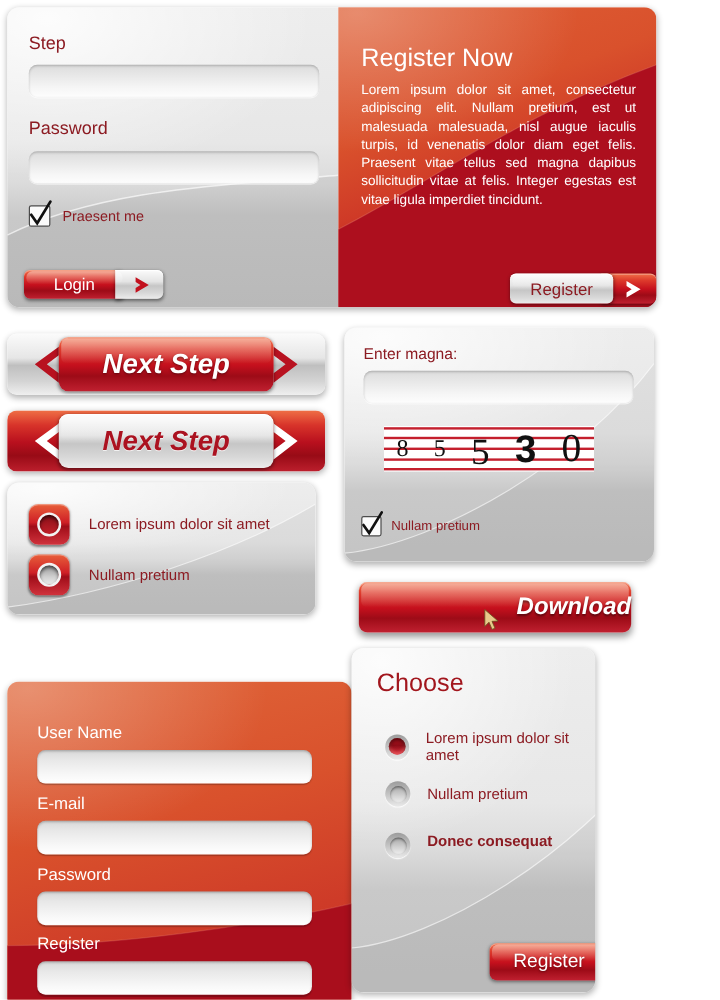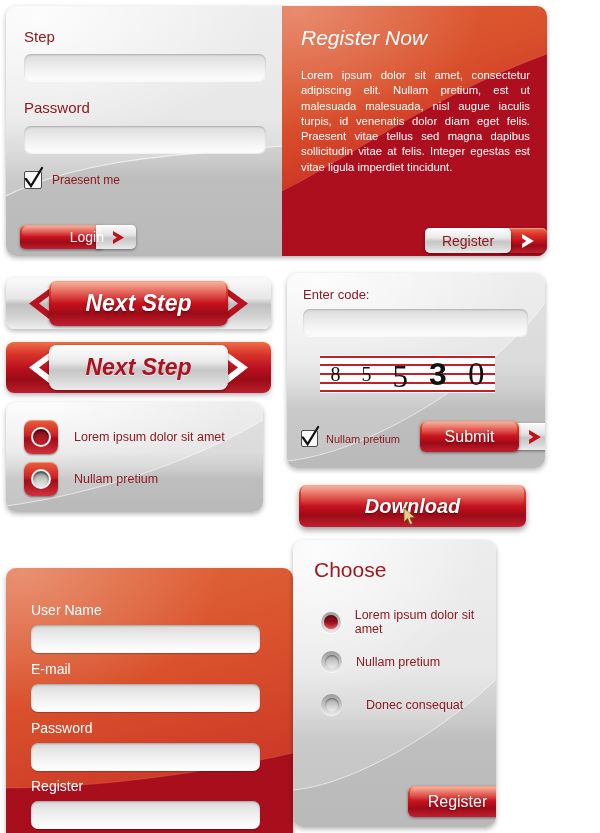--- a/index.html
+++ b/index.html
@@ -127,33 +127,33 @@
   <div class="abs" style="left:18px;top:165px;display:flex;align-items:center;gap:10px;">
     <span class="cbox">
       <svg width="22" height="26" viewBox="0 0 22 26">
         <path d="M3,13 L8,20 L19,2" stroke="#111" stroke-width="2.3" fill="none" stroke-linecap="round"></path>
       </svg>
     </span>
     <span class="sm-dark" style="font-size:12px;">Praesent  me</span>
   </div>
 
   <div class="abs" style="left:14px;top:219px;width:110px;height:24px;">
-    <div class="btn btn-red" style="position:absolute;left:0;top:0;width:84px;height:24px;border-radius:5px;font-size:14px;justify-content:flex-end;">
+    <div class="btn btn-red" style="position:absolute;left:0;top:0;width:84px;height:24px;border-radius:5px;font-size:14px;">
       <span class="gloss"></span>
       <span class="btn-label">Login</span>
     </div>
     <div class="btn-gray" style="position:absolute;left:76px;top:0;width:34px;height:24px;border-radius:0 5px 5px 0;
                 display:flex;align-items:center;justify-content:center;padding-left:6px;">
       <svg width="14" height="15" viewBox="0 0 14 15">
         <path d="M1,1 L12,7.5 L1,14 L1,10 L5,7.5 L1,5 Z" fill="#c2101d"></path>
       </svg>
     </div>
   </div>
 
-  <div class="abs title-white" style="left:295px;top:20px;font-style:italic;">Register Now</div>
+  <div class="abs title-white" style="left:295px;top:31px;">Register Now</div>
   <div class="abs body-white" style="left:295px;top:62px;width:229px;">Lorem ipsum dolor sit amet, consectetur adipiscing elit. Nullam pretium, est ut malesuada malesuada, nisl augue iaculis turpis, id venenatis dolor diam eget felis. Praesent vitae tellus sed magna dapibus sollicitudin vitae at felis. Integer egestas est vitae ligula imperdiet tincidunt.</div>
 
   <div class="abs" style="left:419px;top:222px;width:114px;height:25px;">
     <div class="btn-red" style="position:absolute;left:76px;top:0;width:38px;height:25px;border-radius:0 5px 5px 0;
                 display:flex;align-items:center;justify-content:center;padding-left:8px;">
       <svg width="15" height="16" viewBox="0 0 14 15">
         <path d="M1,1 L12,7.5 L1,14 L1,10 L5,7.5 L1,5 Z" fill="#ffffff"></path>
       </svg>
     </div>
     <div class="btn btn-gray" style="position:absolute;left:0;top:0;width:86px;height:25px;border-radius:5px;font-size:14px;">
@@ -222,21 +222,21 @@
 </div>
 
 <div class="panel" style="left:287px;top:273px;width:258px;height:195px;">
   <div class="abs gray-face" style="left:0;top:0;width:100%;height:100%;"></div>
   <div class="abs gray-face-sheen" style="left:0;top:0;width:100%;height:100%;"></div>
   <svg class="abs" width="258" height="195" viewBox="0 0 258 195" style="left:0;top:0;">
     <path d="M0,188 C80,180 200,108 258,30 L258,195 L0,195 Z" fill="rgba(0,0,0,0.05)"></path>
     <path d="M0,188 C80,180 200,108 258,30" stroke="rgba(255,255,255,0.6)" stroke-width="1" fill="none"></path>
   </svg>
 
-  <div class="abs lbl-dark" style="left:16px;top:14px;font-size:13px;">Enter code:</div>
+  <div class="abs lbl-dark" style="left:16px;top:14px;font-size:13px;">Enter magna:</div>
 
   <input class="abs input" type="text" style="left: 16px; top: 36px; width: 209px; height: 27px; padding: 0px 8px; font-size: 13px; color: rgb(51, 51, 51);" placeholder="">
 
   <div class="abs captcha" style="left:33px;top:82px;width:175px;height:38px;">
     <div class="cline" style="top:1px;"></div>
     <div class="cline" style="top:9px;"></div>
     <div class="cline" style="top:18px;"></div>
     <div class="cline" style="top:27px;"></div>
     <div class="cline" style="top:35px;"></div>
     <div class="cdigits">
@@ -251,36 +251,24 @@
 
   <div class="abs" style="left:14px;top:157px;display:flex;align-items:center;gap:8px;">
     <span class="cbox" style="width:15px;height:15px;">
       <svg width="21" height="25" viewBox="0 0 22 26">
         <path d="M3,13 L8,20 L19,2" stroke="#111" stroke-width="2.3" fill="none" stroke-linecap="round"></path>
       </svg>
     </span>
     <span class="sm-dark" style="font-size:11px;">Nullam pretium</span>
   </div>
 
-  <div class="abs" style="left:133px;top:148px;width:125px;height:31px;">
-    <div class="btn-gray" style="position:absolute;left:92px;top:2px;width:33px;height:27px;border-radius:0 5px 5px 0;
-                display:flex;align-items:center;justify-content:center;padding-left:7px;">
-      <svg width="15" height="16" viewBox="0 0 14 15">
-        <path d="M1,1 L12,7.5 L1,14 L1,10 L5,7.5 L1,5 Z" fill="#c2101d"></path>
-      </svg>
-    </div>
-    <div class="btn btn-red" style="position:absolute;left:0;top:0;width:99px;height:31px;border-radius:6px;font-size:16px;">
-      <span class="gloss"></span>
-      <span class="btn-label" style="text-shadow:0 1px 2px rgba(0,0,0,.4);">Submit</span>
-    </div>
-  </div>
 </div>
 
 <div class="btn btn-red" style="position:absolute;left:299px;top:485px;width:227px;height:42px;border-radius:7px;
-            box-shadow:0 3px 6px rgba(0,0,0,.4),inset 0 1px 0 rgba(255,255,255,.4);">
+            box-shadow:0 3px 6px rgba(0,0,0,.4),inset 0 1px 0 rgba(255,255,255,.4);justify-content:flex-end;">
   <span class="gloss" style="height:48%;"></span>
   <span class="btn-label" style="font-size:20px;font-weight:bold;font-style:italic;color:#fff;
                text-shadow:0 1px 2px rgba(0,0,0,.5);">Download</span>
   <svg class="abs" width="16" height="20" viewBox="0 0 16 20" style="left:104px;top:22px;z-index:3;">
     <path d="M1,1 L1,15 L4.5,11.5 L7,17.5 L9.5,16.5 L7,10.8 L12,10.5 Z" fill="#e8c98a" stroke="#6b5220" stroke-width="0.7"></path>
   </svg>
 </div>
 
 <div class="panel" style="left:6px;top:568px;width:287px;height:287px;">
   <div class="abs red-face" style="left:0;top:0;width:100%;height:100%;
@@ -319,21 +307,21 @@
         <i></i>
       </span>
     <span class="sm-dark" style="font-size:12.5px;">Lorem ipsum dolor sit amet</span>
   </div>
   <div class="abs" style="left:28px;top:111px;display:flex;align-items:center;gap:14px;">
     <span class="radio">
         <i></i>
       </span>
     <span class="sm-dark" style="font-size:12.5px;">Nullam pretium</span>
   </div>
-  <div class="abs" style="left:28px;top:154px;display:flex;align-items:center;gap:24px;">
+  <div class="abs" style="left:28px;top:154px;display:flex;gap:14px;font-weight:bold;">
     <span class="radio">
         <i></i>
       </span>
     <span class="sm-dark" style="font-size:12.5px;">Donec consequat</span>
   </div>
 
   <div class="abs" style="left:115px;top:246px;width:125px;height:31px;">
     <div class="btn-gray" style="position:absolute;left:92px;top:2px;width:33px;height:27px;border-radius:0 5px 5px 0;
                 display:flex;align-items:center;justify-content:center;padding-left:7px;">
       <svg width="15" height="16" viewBox="0 0 14 15">

